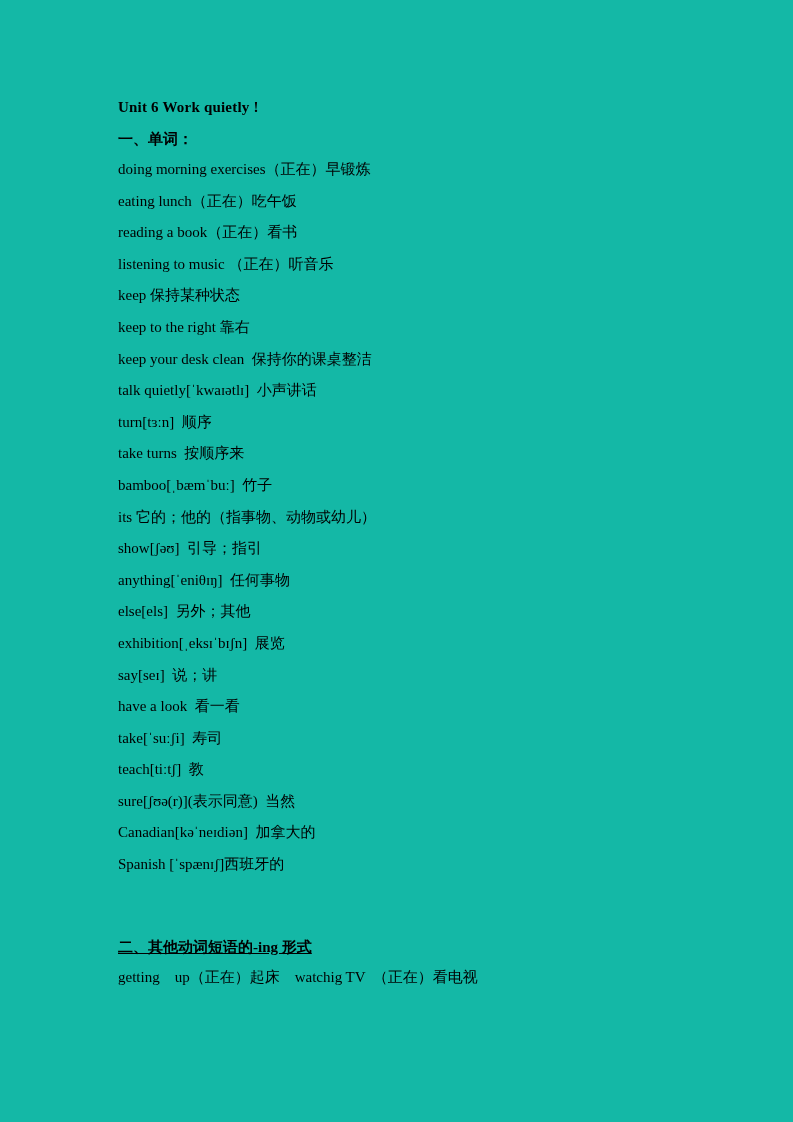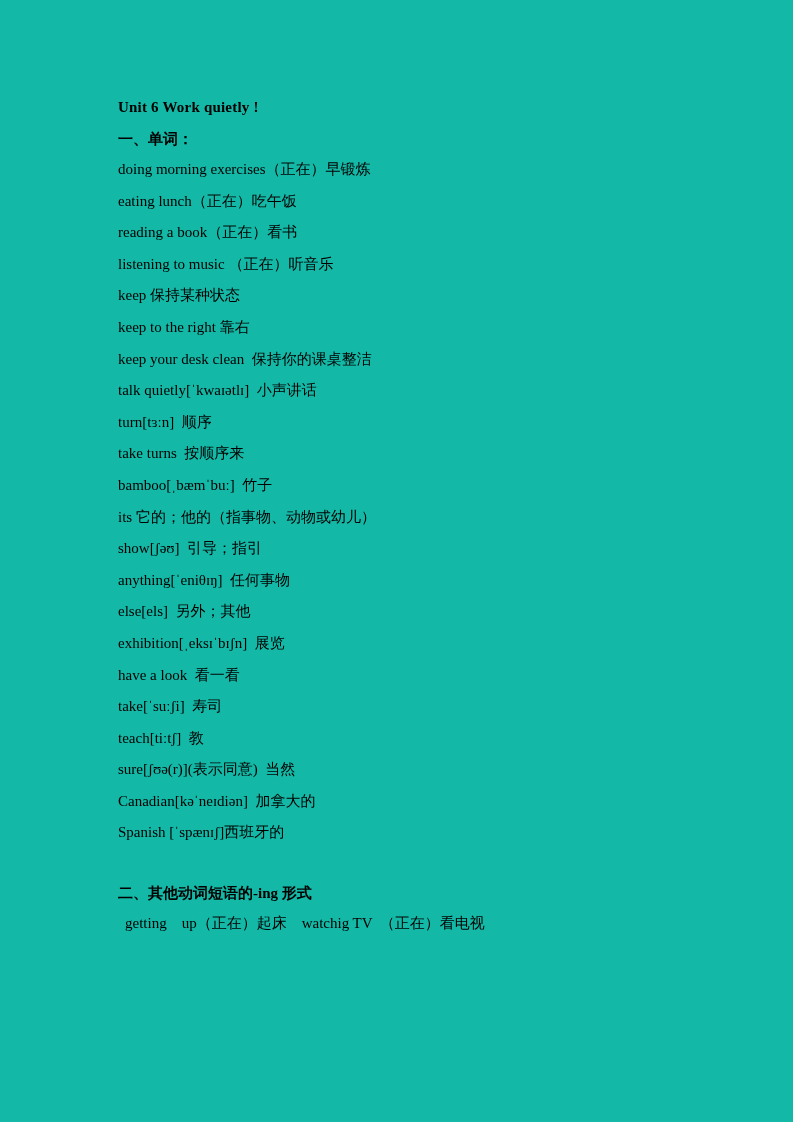--- a/index.html
+++ b/index.html
@@ -32,39 +32,40 @@
     margin: 0 0 17px 0;
     letter-spacing: 0.2px;
   }
   .section-heading {
     font-weight: bold;
     font-size: 15px;
     line-height: 1;
     margin: 0 0 15px 0;
   }
   .section-heading.spaced-above {
-    margin-top: 46px;
+    margin-top: 68px;
+    text-decoration: underline;
   }
   .word-line {
     font-size: 15px;
     line-height: 1;
     margin: 0 0 16.6px 0;
     white-space: pre-wrap;
   }
   .word-line:last-child {
     margin-bottom: 0;
   }
   .list {
     margin: 0;
     padding: 0;
   }
   .ing-line {
     font-size: 15px;
     line-height: 1;
-    margin: 7px;
+    margin: 0;
     white-space: pre;
   }
 </style>
 </head>
 <body>
 
 <div class="page">
   <div class="content">
 
     <div class="doc-title">Unit 6 Work quietly !</div>
@@ -81,20 +82,21 @@
       <div class="word-line">keep your desk clean  保持你的课桌整洁</div>
       <div class="word-line">talk quietly[ˈkwaɪətlɪ]  小声讲话</div>
       <div class="word-line">turn[tɜːn]  顺序</div>
       <div class="word-line">take turns  按顺序来</div>
       <div class="word-line">bamboo[ˌbæmˈbuː]  竹子</div>
       <div class="word-line">its 它的；他的（指事物、动物或幼儿）</div>
       <div class="word-line">show[ʃəʊ]  引导；指引</div>
       <div class="word-line">anything[ˈeniθɪŋ]  任何事物</div>
       <div class="word-line">else[els]  另外；其他</div>
       <div class="word-line">exhibition[ˌeksɪˈbɪʃn]  展览</div>
+      <div class="word-line">say[seɪ]  说；讲</div>
       <div class="word-line">have a look  看一看</div>
       <div class="word-line">take[ˈsuːʃi]  寿司</div>
       <div class="word-line">teach[tiːtʃ]  教</div>
       <div class="word-line">sure[ʃʊə(r)](表示同意)  当然</div>
       <div class="word-line">Canadian[kəˈneɪdiən]  加拿大的</div>
       <div class="word-line">Spanish [ˈspænɪʃ]西班牙的</div>
     </div>
 
     <div class="section-heading spaced-above">二、其他动词短语的-ing 形式</div>
 

